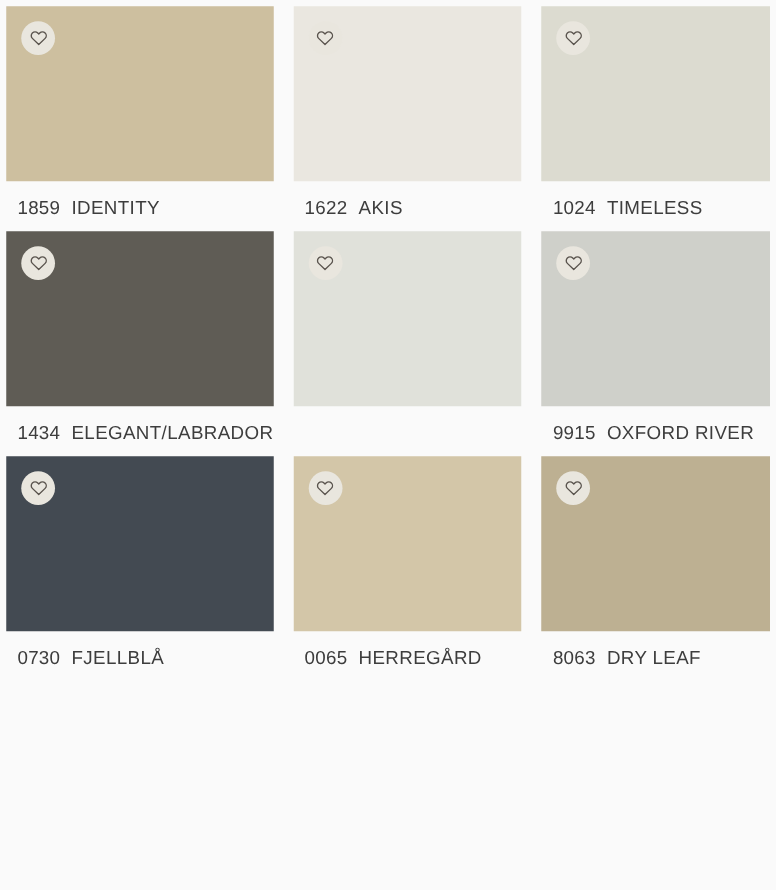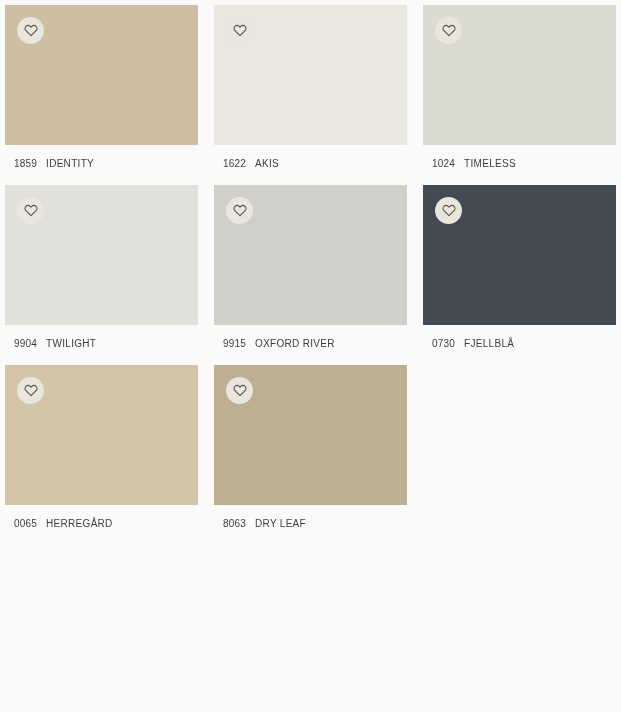--- a/index.html
+++ b/index.html
@@ -50,21 +50,21 @@
     align-items: center;
     justify-content: center;
     cursor: pointer;
   }
 
   .fav-btn svg {
     display: block;
   }
 
   .label {
-    font-size: 10px;
+    font-size: 15px;
     color: #3d3d3d;
     letter-spacing: 0.2px;
     padding: 13px 0 0 9px;
     height: 40px;
     box-sizing: border-box;
     white-space: nowrap;
   }
 
   .label .code {
     margin-right: 9px;
@@ -108,30 +108,41 @@
           <span>
             <svg width="14" height="13" viewBox="0 0 14 13" fill="none" xmlns="http://www.w3.org/2000/svg">
               <path d="M7 11.6 1.9 6.7C0.7 5.5 0.7 3.6 1.9 2.4c1.2-1.2 3.1-1.2 4.3 0L7 3.2l0.8-0.8c1.2-1.2 3.1-1.2 4.3 0 1.2 1.2 1.2 3.1 0 4.3L7 11.6z" stroke="#5a544e" stroke-width="1.1" stroke-linejoin="round" fill="none"></path>
             </svg>
           </span>
         </button>
       </div>
       <div class="label"><span class="code">1024</span><span class="name">TIMELESS</span></div>
     </div>
     <div class="card">
+      <div class="swatch" style="background: rgb(95, 92, 85);">
+        <button class="fav-btn" style="background: rgb(233, 230, 222);">
+          <span>
+            <svg width="14" height="13" viewBox="0 0 14 13" fill="none" xmlns="http://www.w3.org/2000/svg">
+              <path d="M7 11.6 1.9 6.7C0.7 5.5 0.7 3.6 1.9 2.4c1.2-1.2 3.1-1.2 4.3 0L7 3.2l0.8-0.8c1.2-1.2 3.1-1.2 4.3 0 1.2 1.2 1.2 3.1 0 4.3L7 11.6z" stroke="#5a544e" stroke-width="1.1" stroke-linejoin="round" fill="none"></path>
+            </svg>
+          </span>
+        </button>
+      </div>
+      <div class="label"><span class="code">1434</span><span class="name">ELEGANT/LABRADOR</span></div>
+    </div>
+    <div class="card">
       <div class="swatch" style="background: rgb(224, 225, 218);">
         <button class="fav-btn" style="background: rgb(233, 230, 222);">
           <span>
             <svg width="14" height="13" viewBox="0 0 14 13" fill="none" xmlns="http://www.w3.org/2000/svg">
               <path d="M7 11.6 1.9 6.7C0.7 5.5 0.7 3.6 1.9 2.4c1.2-1.2 3.1-1.2 4.3 0L7 3.2l0.8-0.8c1.2-1.2 3.1-1.2 4.3 0 1.2 1.2 1.2 3.1 0 4.3L7 11.6z" stroke="#5a544e" stroke-width="1.1" stroke-linejoin="round" fill="none"></path>
             </svg>
           </span>
         </button>
       </div>
-      <div class="label"><span class="code">9904</span><span class="name">TWILIGHT</span></div>
     </div>
     <div class="card">
       <div class="swatch" style="background: rgb(207, 208, 202);">
         <button class="fav-btn" style="background: rgb(233, 230, 222);">
           <span>
             <svg width="14" height="13" viewBox="0 0 14 13" fill="none" xmlns="http://www.w3.org/2000/svg">
               <path d="M7 11.6 1.9 6.7C0.7 5.5 0.7 3.6 1.9 2.4c1.2-1.2 3.1-1.2 4.3 0L7 3.2l0.8-0.8c1.2-1.2 3.1-1.2 4.3 0 1.2 1.2 1.2 3.1 0 4.3L7 11.6z" stroke="#5a544e" stroke-width="1.1" stroke-linejoin="round" fill="none"></path>
             </svg>
           </span>
         </button>

